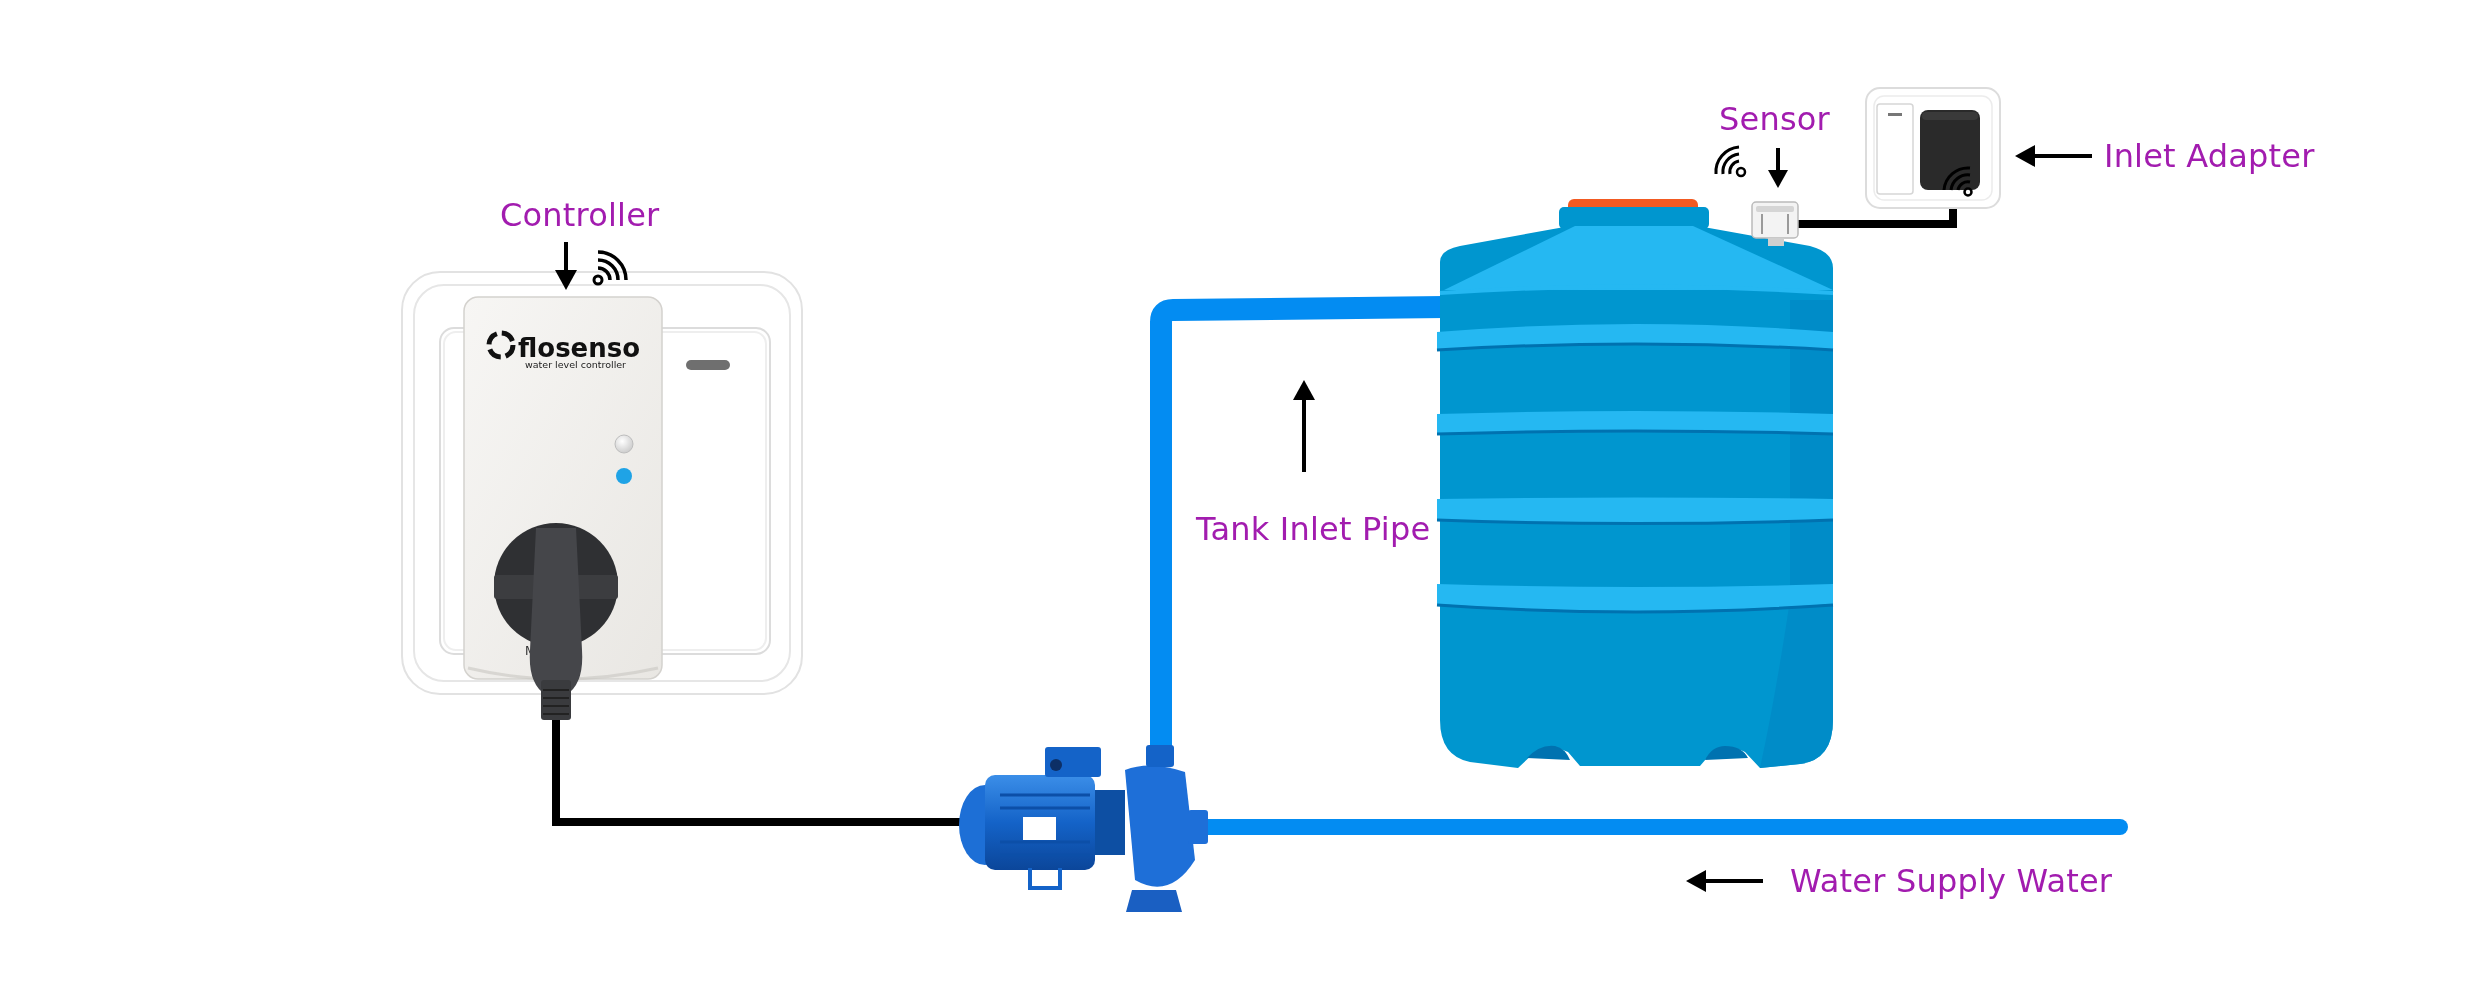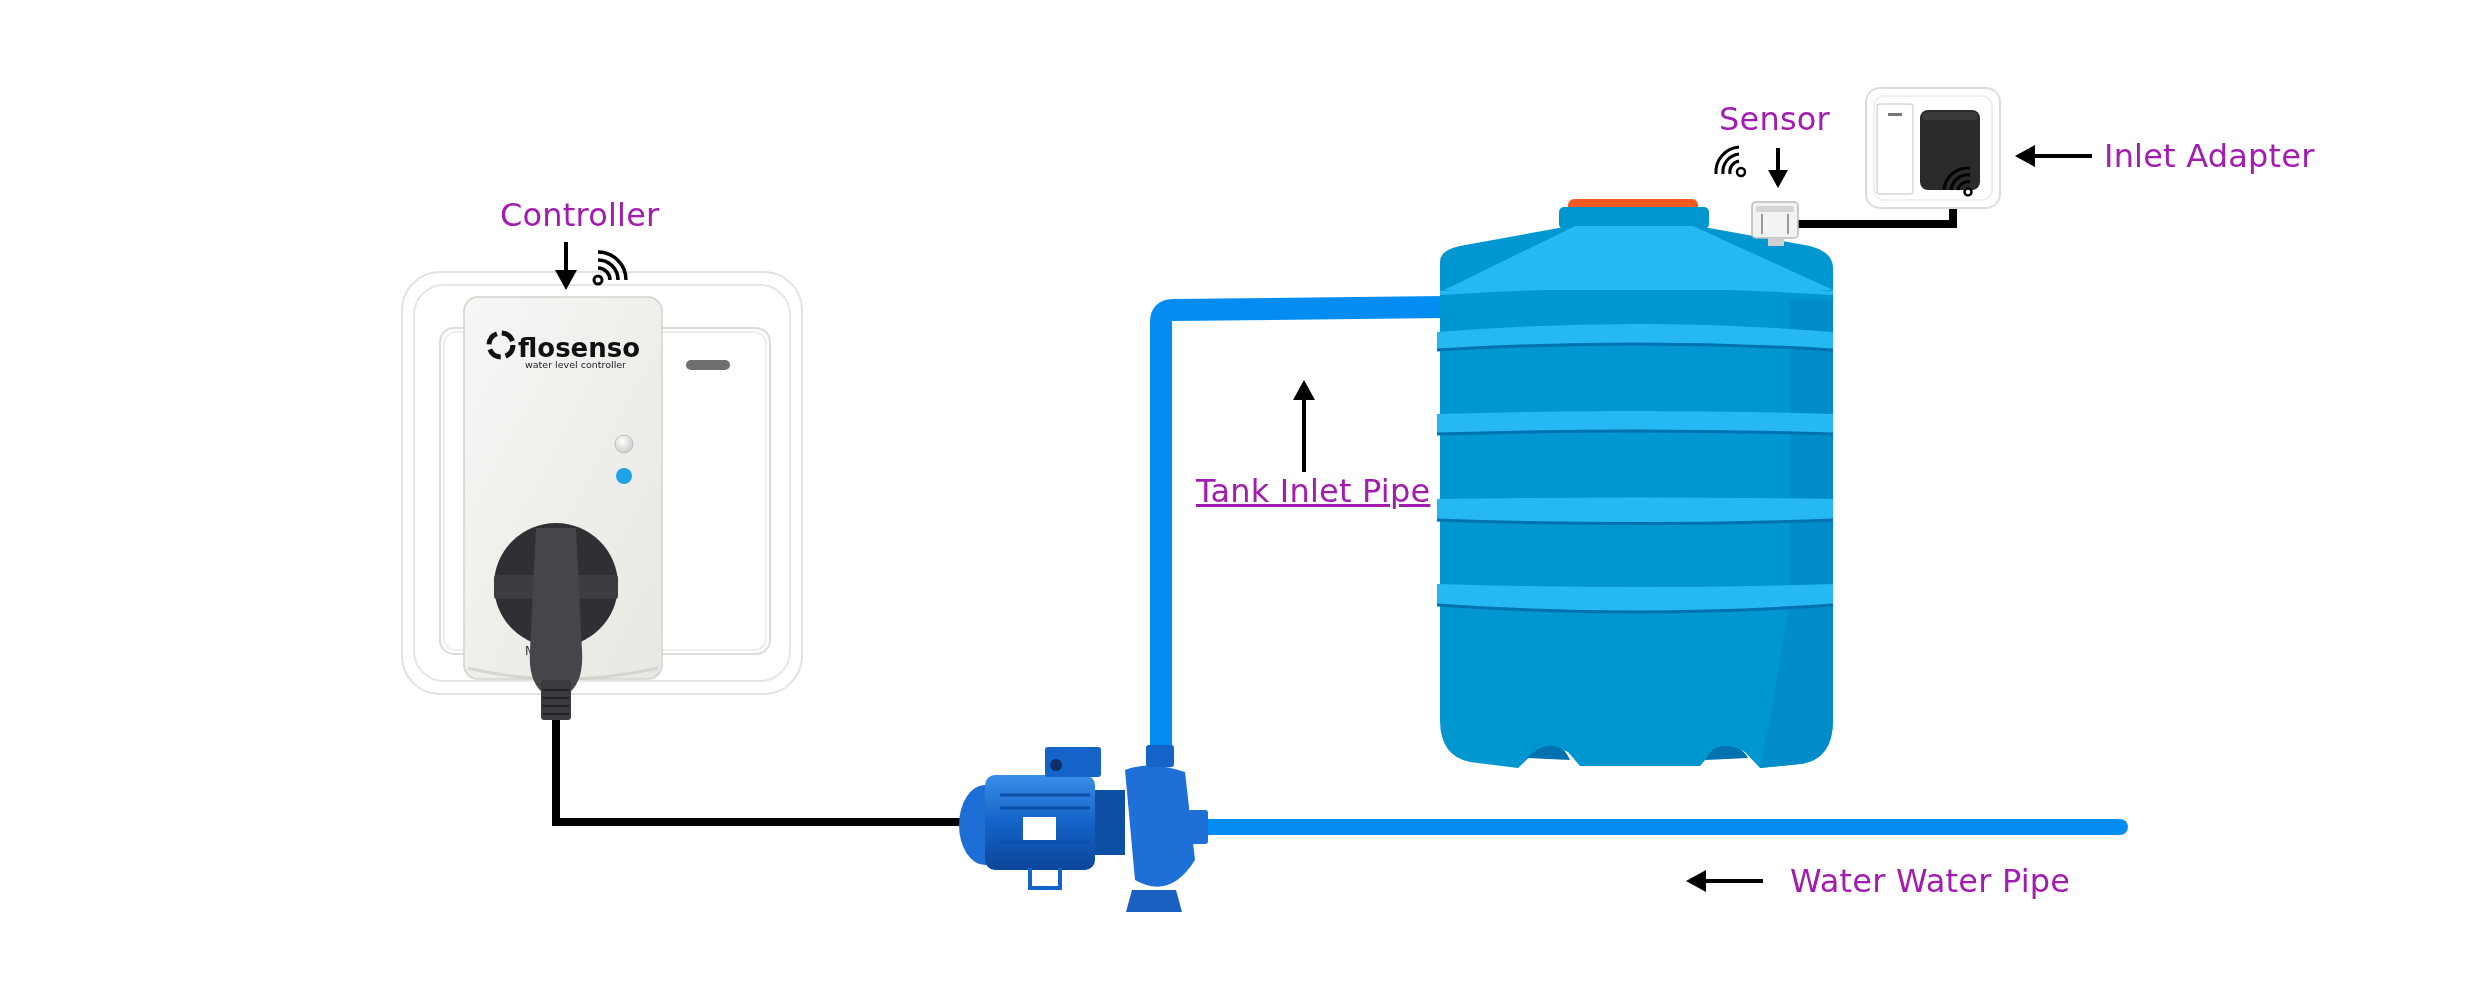--- a/index.html
+++ b/index.html
@@ -193,15 +193,15 @@
   <g>
     <line x1="1700" y1="881" x2="1763" y2="881" stroke="#000" stroke-width="4"></line>
     <polygon points="1686,881 1706,870 1706,892" fill="#000"></polygon>
   </g>
 </svg>
 
   
   <div class="label" style="left:500px; top:196px;">Controller</div>
   <div class="label" style="left:1719px; top:100px;">Sensor</div>
   <div class="label" style="left:2104px; top:137px;">Inlet Adapter</div>
-  <div class="label" style="left:1196px; top:472px;text-decoration:underline;">Tank Inlet Pipe</div>
-  <div class="label" style="left:1790px; top:862px;">Water Water Pipe</div>
+  <div class="label" style="left:1196px; top:510px;">Tank Inlet Pipe</div>
+  <div class="label" style="left:1790px; top:862px;">Water Supply Water</div>
 </div>
 
 </body></html>

